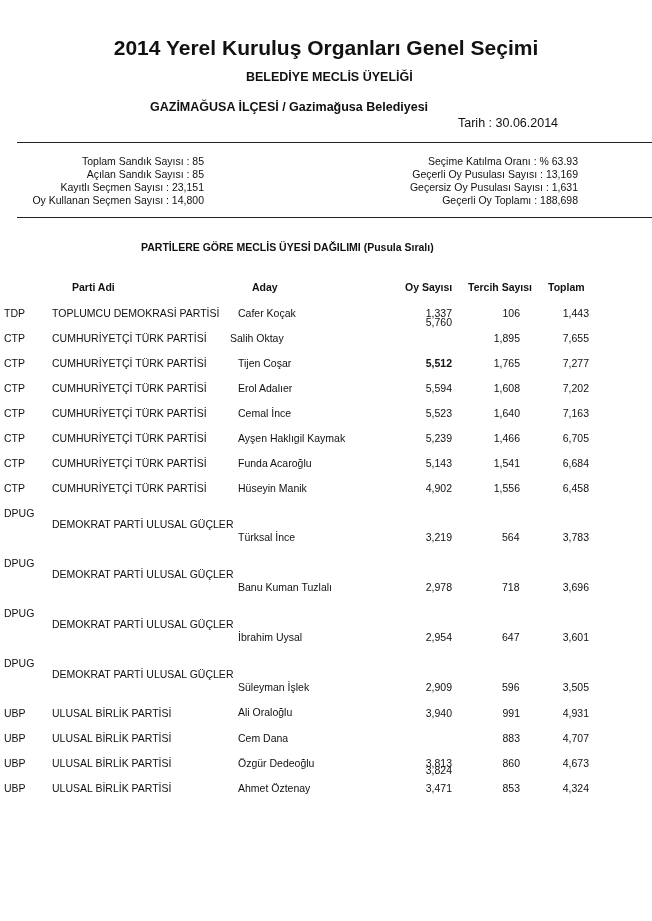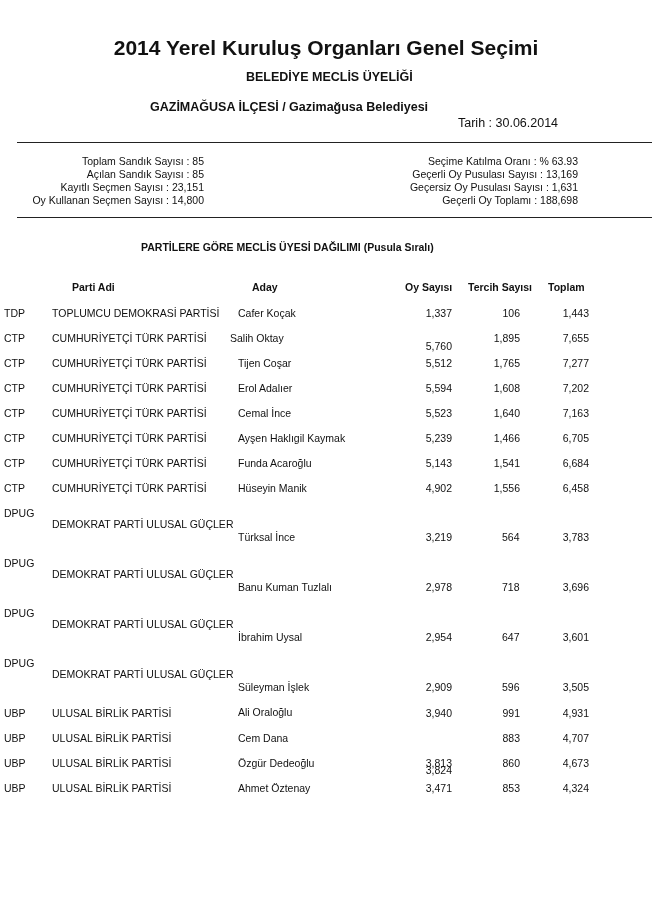--- a/index.html
+++ b/index.html
@@ -57,28 +57,28 @@
     <div class="abs cell " style="top:307px;left:4px;">TDP</div>
     <div class="abs cell " style="top:307px;left:52px;">TOPLUMCU DEMOKRASİ PARTİSİ</div>
     <div class="abs cell " style="top:307px;left:238px;">Cafer Koçak</div>
     <div class="abs cell num" style="top:307px;right:200px;">1,337</div>
     <div class="abs cell num" style="top:307px;right:132px;">106</div>
     <div class="abs cell num" style="top:307px;right:63px;">1,443</div>
     <div></div>
     <div class="abs cell " style="top:332px;left:4px;">CTP</div>
     <div class="abs cell " style="top:332px;left:52px;">CUMHURİYETÇİ TÜRK PARTİSİ</div>
     <div class="abs cell " style="top:332px;left:230px;">Salih Oktay</div>
-    <div class="abs cell num" style="top:340px;right:200px;">5,760</div>
+    <div class="abs cell num" style="top:316px;right:200px;">5,760</div>
     <div class="abs cell num" style="top:332px;right:132px;">1,895</div>
     <div class="abs cell num" style="top:332px;right:63px;">7,655</div>
     <div></div>
     <div class="abs cell " style="top:357px;left:4px;">CTP</div>
     <div class="abs cell " style="top:357px;left:52px;">CUMHURİYETÇİ TÜRK PARTİSİ</div>
     <div class="abs cell " style="top:357px;left:238px;">Tijen Coşar</div>
-    <div class="abs cell num" style="top:357px;right:200px;">5,512</div>
+    <div class="abs cell num" style="top:357px;right:200px;font-weight:bold;">5,512</div>
     <div class="abs cell num" style="top:357px;right:132px;">1,765</div>
     <div class="abs cell num" style="top:357px;right:63px;">7,277</div>
     <div></div>
     <div class="abs cell " style="top:382px;left:4px;">CTP</div>
     <div class="abs cell " style="top:382px;left:52px;">CUMHURİYETÇİ TÜRK PARTİSİ</div>
     <div class="abs cell " style="top:382px;left:238px;">Erol Adalıer</div>
     <div class="abs cell num" style="top:382px;right:200px;">5,594</div>
     <div class="abs cell num" style="top:382px;right:132px;">1,608</div>
     <div class="abs cell num" style="top:382px;right:63px;">7,202</div>
     <div></div>

